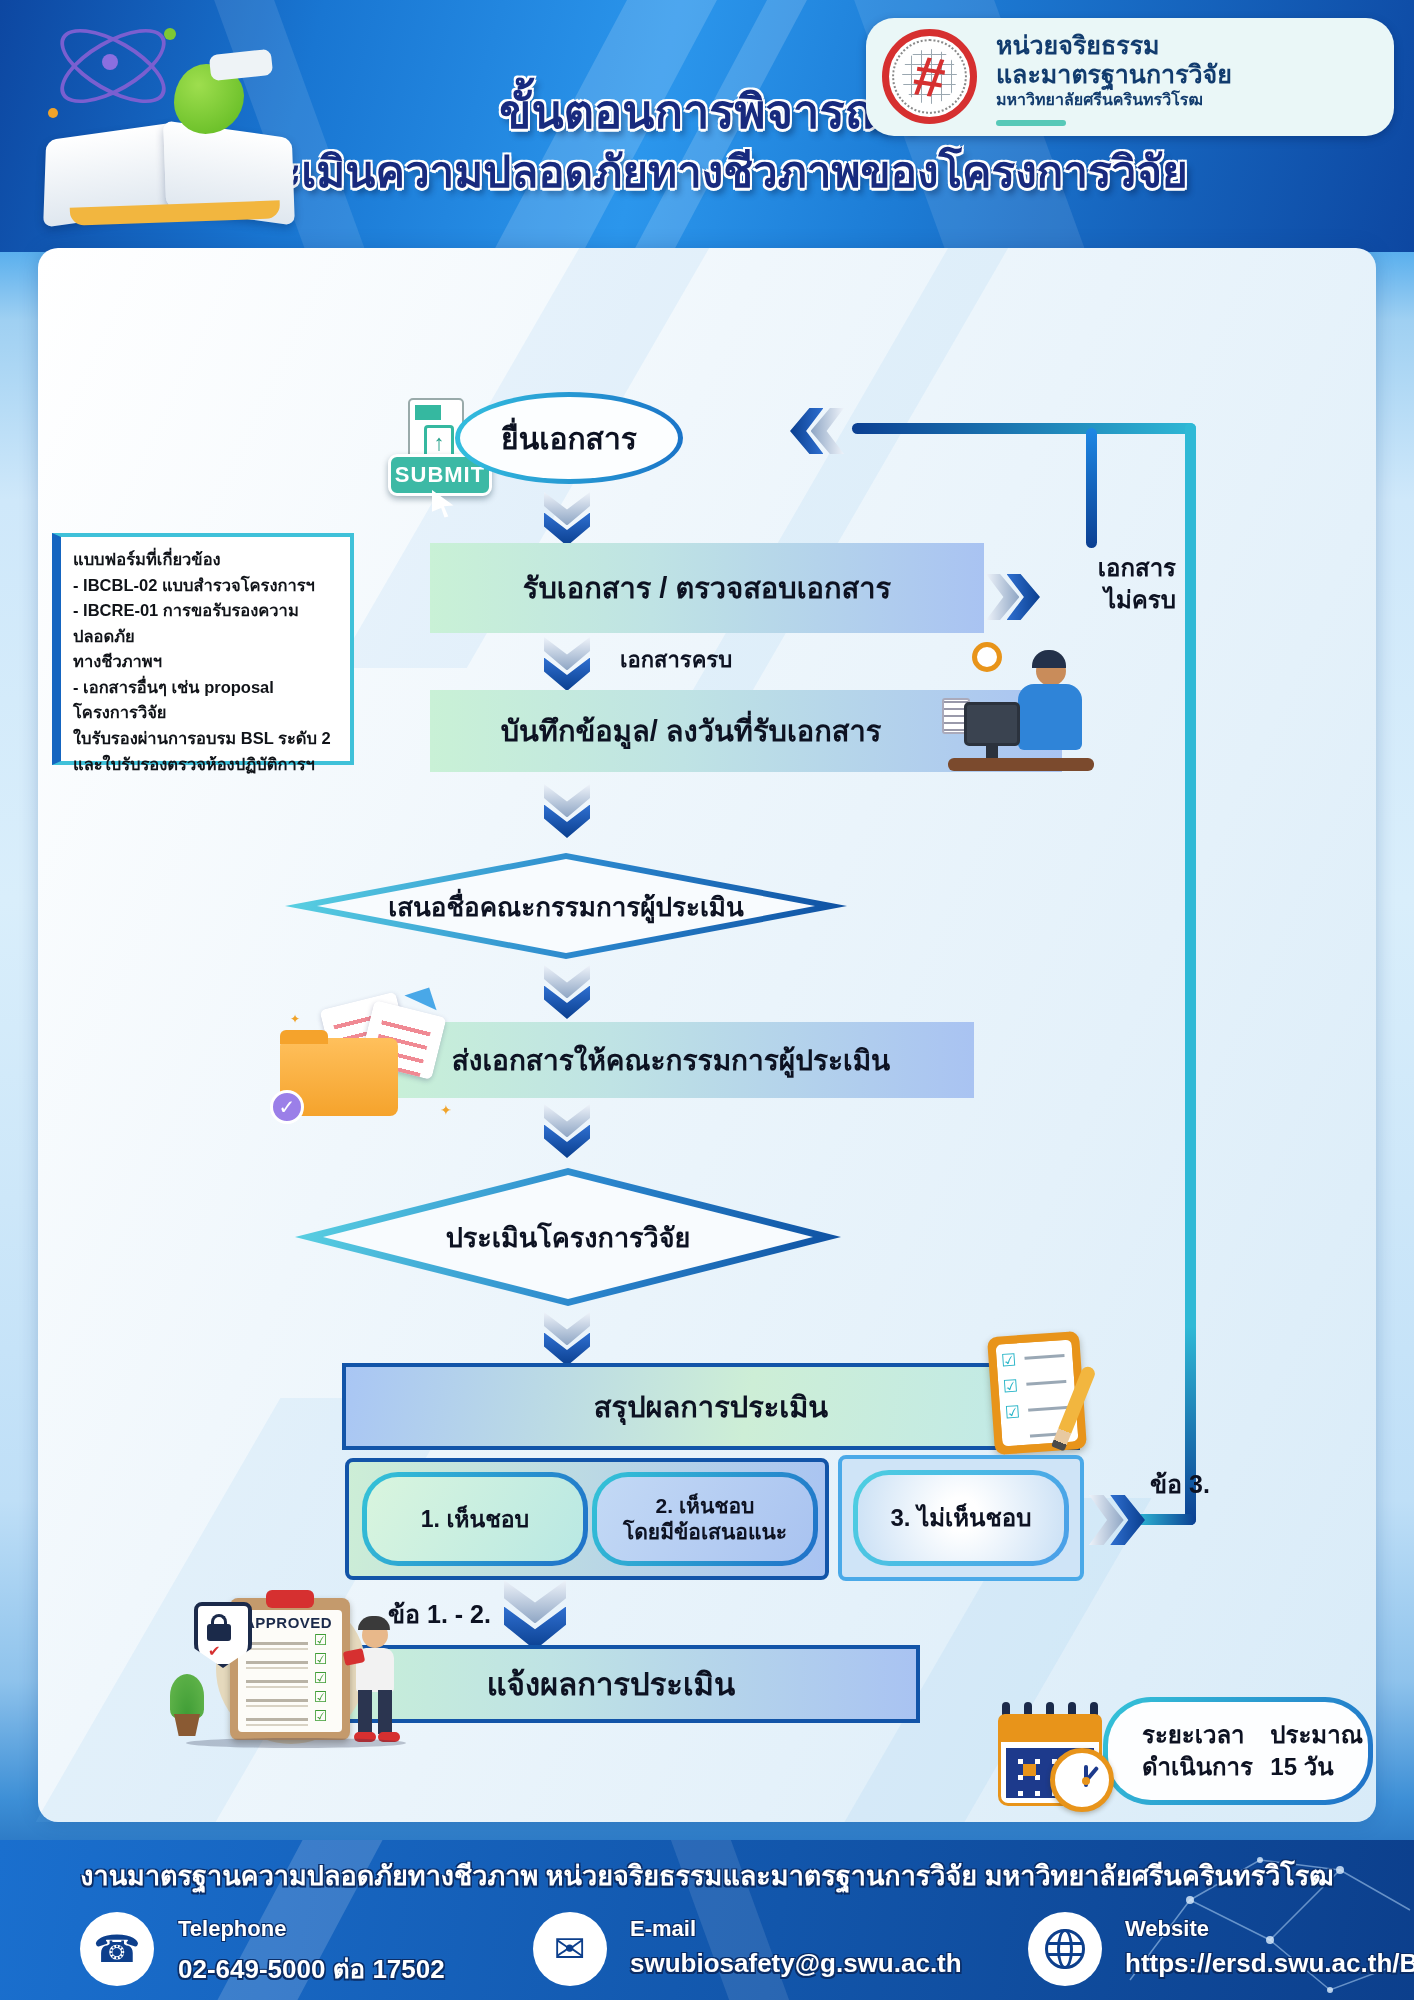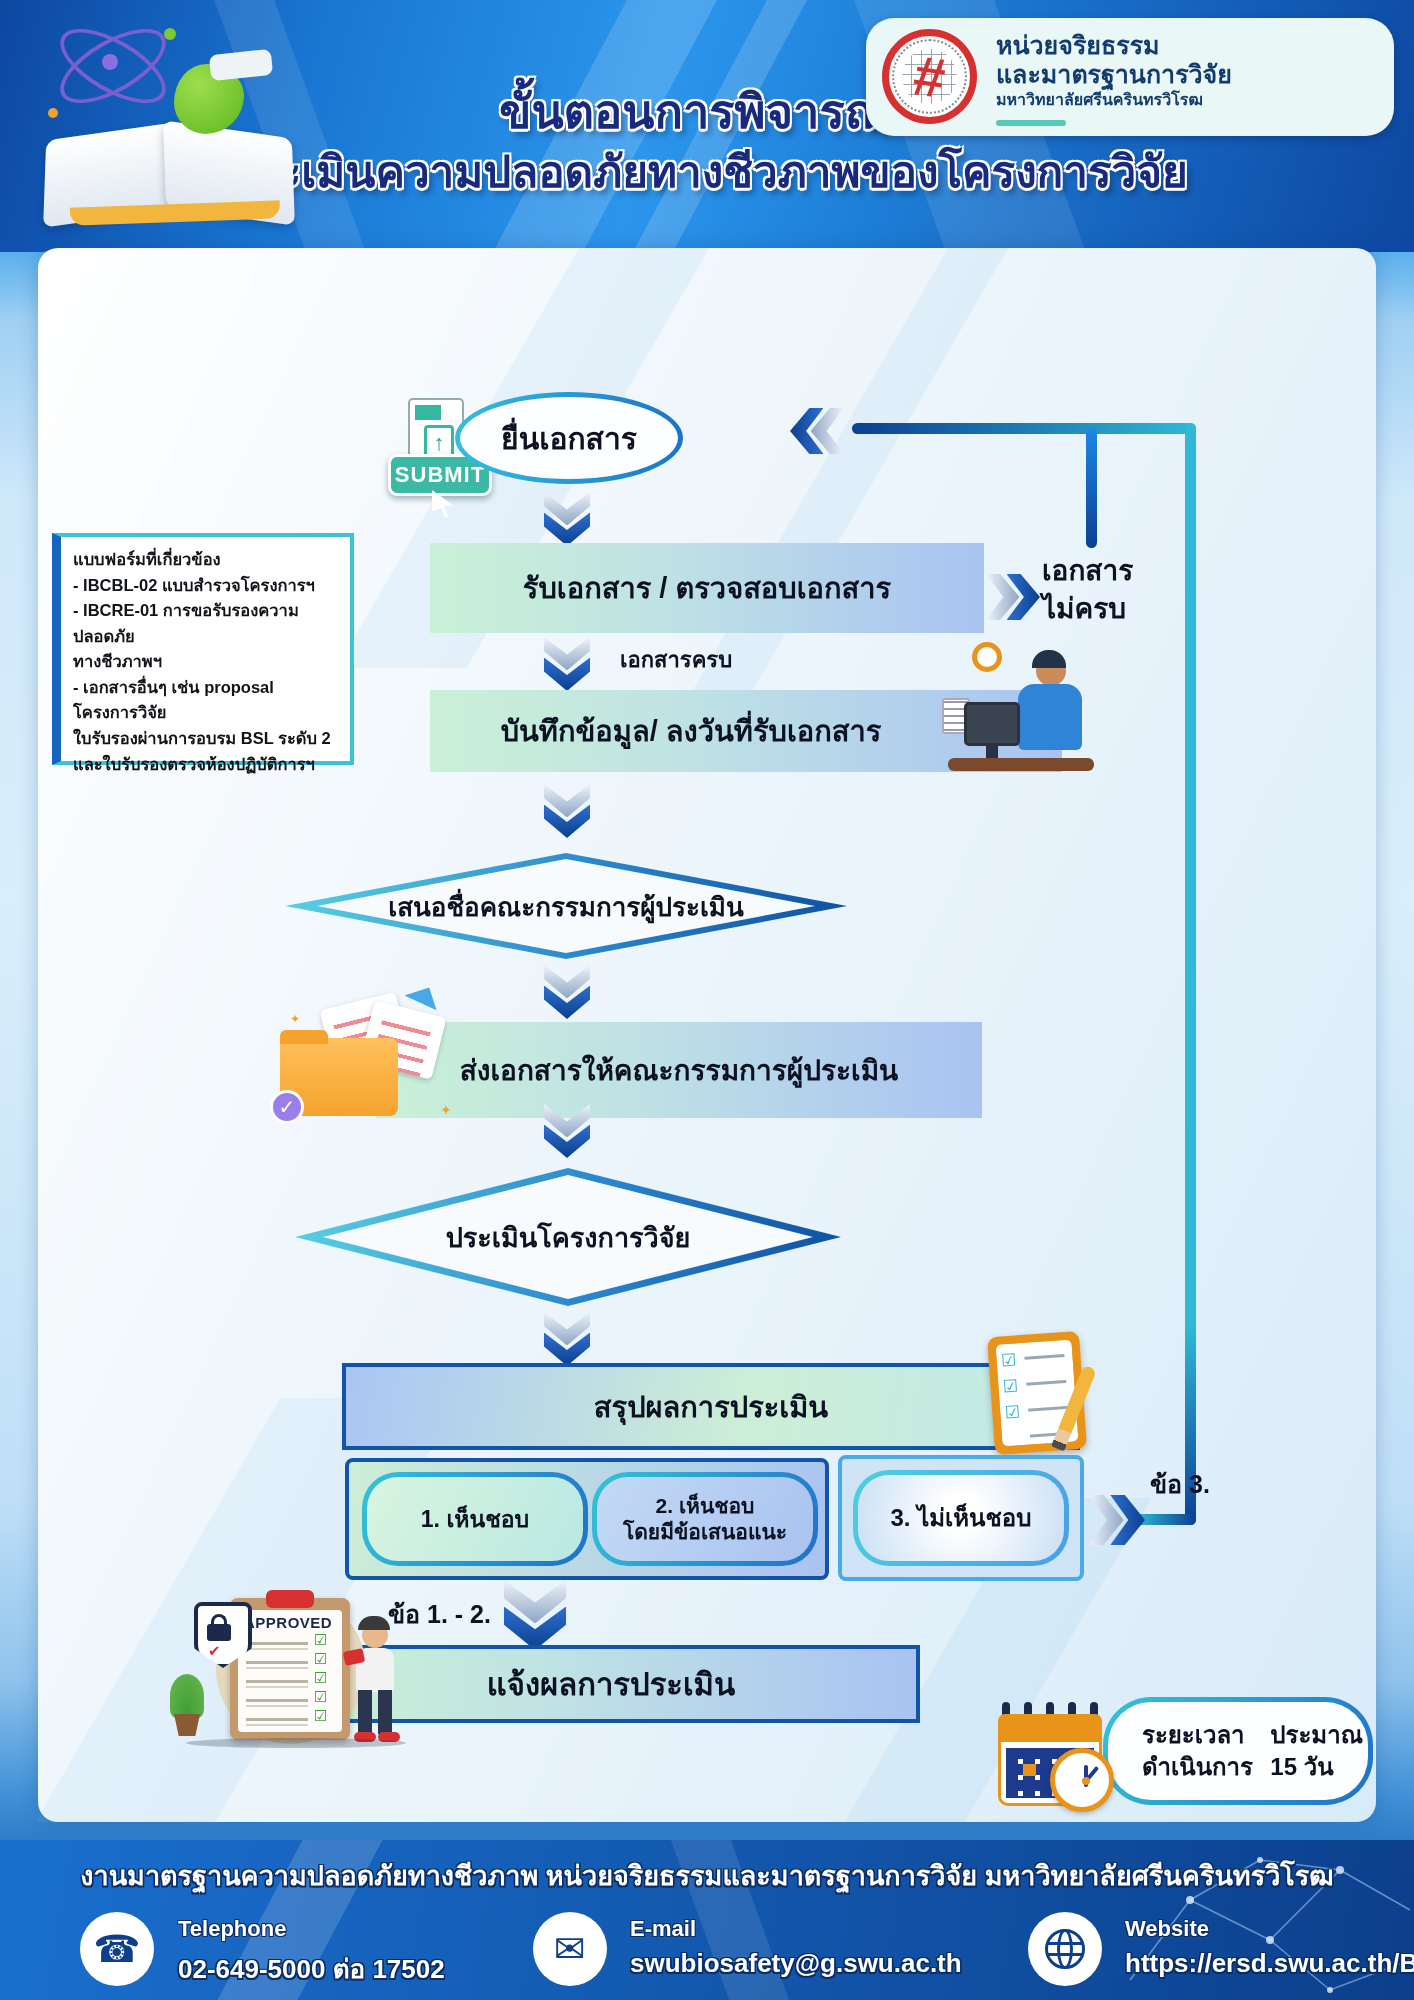--- a/index.html
+++ b/index.html
@@ -165,21 +165,21 @@
     <div>- เอกสารอื่นๆ เช่น proposal โครงการวิจัย</div>
     <div>ใบรับรองผ่านการอบรม BSL ระดับ 2</div>
     <div>และใบรับรองตรวจห้องปฏิบัติการฯ</div>
   </div>
 
   <div class="abs fbox grad-gb" style="left:430px;top:543px;width:554px;height:90px;font-size:29px;">รับเอกสาร / ตรวจสอบเอกสาร</div>
   <div class="abs chev r" style="left:990px;top:570px;">
       <i class="lt"></i>
       <i class="dk"></i>
     </div>
-  <div class="abs flabel" style="left:1042px;top:552px;width:134px;text-align:left;font-size:28px;line-height:1.35;">
+  <div class="abs flabel" style="left:1042px;top:552px;width:134px;text-align:right;font-size:24px;line-height:1.35;">
     <div>เอกสาร</div>
     <div>ไม่ครบ</div>
   </div>
 
   <div class="abs chev" style="left:544px;top:637px;">
       <i class="lt"></i>
       <i class="dk"></i>
     </div>
   <div class="abs flabel" style="left:620px;top:642px;font-size:22px;">เอกสารครบ</div>
 
@@ -205,21 +205,21 @@
     <i class="dshape dout"></i>
     <i class="dshape din"></i>
     <span class="dtext">เสนอชื่อคณะกรรมการผู้ประเมิน</span>
   </div>
 
   <div class="abs chev" style="left:544px;top:965px;">
       <i class="lt"></i>
       <i class="dk"></i>
     </div>
 
-  <div class="abs fbox grad-gb" style="left:376px;top:1022px;width:606px;height:96px;font-size:28px;">ส่งเอกสารให้คณะกรรมการผู้ประเมิน</div>
+  <div class="abs fbox grad-gb" style="left:368px;top:1022px;width:606px;height:76px;font-size:28px;">ส่งเอกสารให้คณะกรรมการผู้ประเมิน</div>
 
   <div class="abs" style="left:270px;top:994px;width:190px;height:128px;">
     <div class="abs" style="left:56px;top:6px;width:78px;height:64px;background:#fff;border-radius:6px;transform:rotate(-14deg);box-shadow:0 2px 5px rgba(40,40,90,.25);background-image:repeating-linear-gradient(0deg,transparent 0 10px,#f08a94 10px 14px);background-size:56px 100%;background-position:10px 10px;background-repeat:no-repeat;"></div>
     <div class="abs" style="left:96px;top:14px;width:74px;height:64px;background:#fff;border-radius:6px;transform:rotate(14deg);box-shadow:0 2px 5px rgba(40,40,90,.25);background-image:repeating-linear-gradient(0deg,transparent 0 10px,#f08a94 10px 14px);background-size:50px 100%;background-position:12px 10px;background-repeat:no-repeat;"></div>
     <div class="abs" style="left:118px;top:0;width:0;height:0;border-left:20px solid transparent;border-right:26px solid #49a8e8;border-bottom:24px solid transparent;transform:rotate(-18deg);"></div>
     <div class="abs" style="left:10px;top:44px;width:118px;height:78px;background:linear-gradient(180deg,#ffc05c,#f5a32c);border-radius:8px;"></div>
     <div class="abs" style="left:10px;top:36px;width:48px;height:14px;background:#f5a32c;border-radius:6px 6px 0 0;"></div>
     <div class="abs" style="left:0px;top:96px;width:34px;height:34px;border-radius:50%;background:#9b7fe8;border:3px solid #fff;box-sizing:border-box;color:#fff;font-weight:800;font-size:20px;display:flex;align-items:center;justify-content:center;">✓</div>
     <div class="abs" style="left:170px;top:108px;color:#f0a32a;font-size:14px;">✦</div>
     <div class="abs" style="left:20px;top:18px;color:#f0a32a;font-size:12px;">✦</div>

